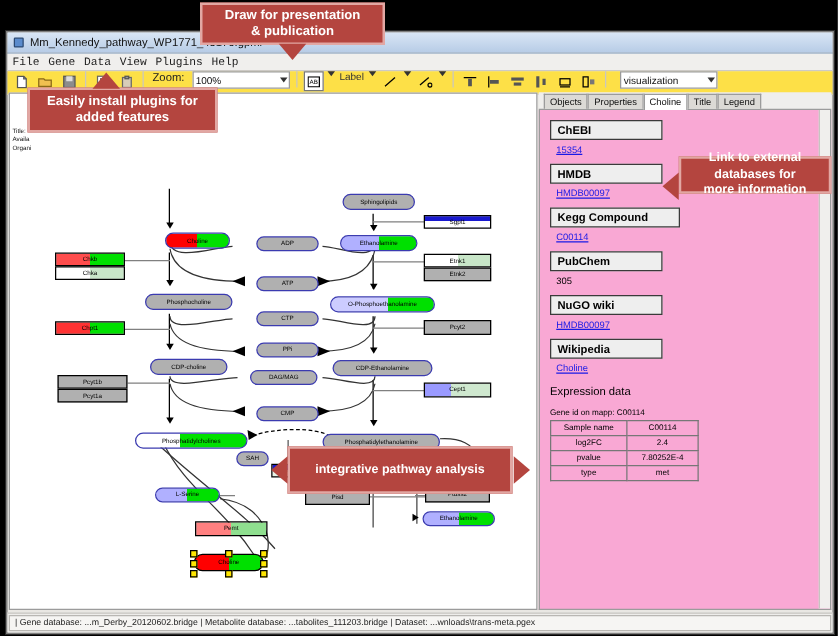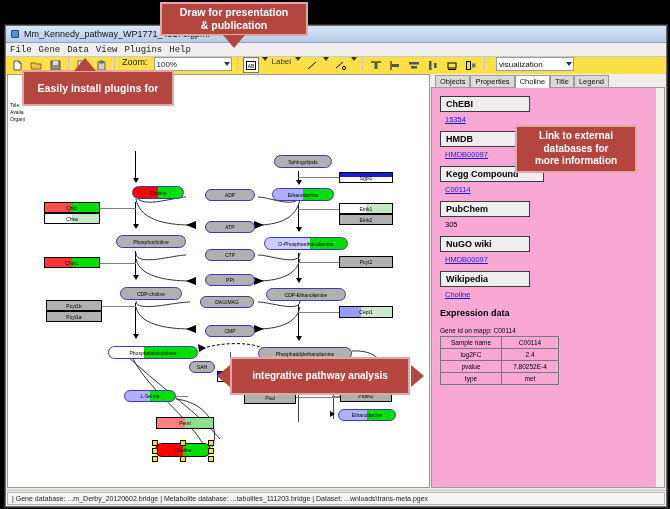--- a/index.html
+++ b/index.html
@@ -60,21 +60,21 @@
           border-bottom:1px solid #9b9b9b;background:#efeeec;}
   .tab{font-size:7.5px;padding:1px 4px 1px 4px;border:1px solid #9b9b9b;border-bottom:none;
        background:#dcdad6;color:#111;line-height:9px;}
   .tab.active{background:#fff;position:relative;top:1px;padding-bottom:2px;}
   .backpage{flex:1;background:#f9a8d4;border:1px solid #9b9b9b;border-top:none;overflow:hidden;position:relative;padding:6px 8px;}
   .dbhead{border:1px solid #3a3a3a;background:#eeeeee;font-weight:bold;font-size:9px;color:#000;
           padding:2px 5px;width:78px;margin-top:7px;}
   .dbhead:first-child{margin-top:2px;}
   .dblink{font-size:7.5px;color:#1a1ae6;margin:3px 0 0 5px;display:block;}
   .dbval{font-size:7.5px;color:#000;margin:3px 0 0 5px;display:block;}
-  .exph{font-weight:bold;font-size:9px;color:#000;margin-top:9px;}
+  .exph{font-weight:normal;font-size:9px;color:#000;margin-top:9px;}
   .geneid{font-size:6.5px;color:#000;margin-top:9px;}
   table.expt{border-collapse:collapse;margin-top:2px;}
   table.expt td{border:1px solid #777;font-size:6.5px;text-align:center;padding:1px 4px;height:9px;color:#000;}
   table.expt td.k{width:52px;}
   table.expt td.v{width:48px;}
   .scrollv{position:absolute;right:0;top:0;bottom:0;width:8px;background:#f0efed;border-left:1px solid #c6c4c0;}
 
   
   .statusbar{position:absolute;left:0;right:0;bottom:0;height:15px;background:#eeedeb;
              border-top:1px solid #c6c4c0;display:flex;align-items:center;}
@@ -503,25 +503,26 @@
     <div>
       <div>Draw for presentation</div>
       <div>&amp; publication</div>
     </div>
   </div>
   <div class="cl-arrow-d" style="left:223px;top:35px;"></div>
 
   <div class="callout" style="left:22px;top:70px;width:152px;height:36px;">
     <div>
       <div>Easily install plugins for</div>
+      <div>added features</div>
     </div>
   </div>
   <div class="cl-arrow-u" style="left:74px;top:58px;"></div>
 
-  <div class="callout" style="left:515px;top:125px;width:122px;height:48px;font-size:10px;line-height:12.5px;">
+  <div class="callout" style="left:543px;top:125px;width:122px;height:30px;font-size:10px;line-height:12.5px;">
     <div>
       <div>Link  to external</div>
       <div>databases  for</div>
       <div>more information</div>
     </div>
   </div>
   <div class="cl-arrow-l" style="left:530px;top:138px;"></div>
 
   <div class="callout" style="left:230px;top:357px;width:180px;height:38px;font-size:10px;line-height:12.5px;">
     <div>

